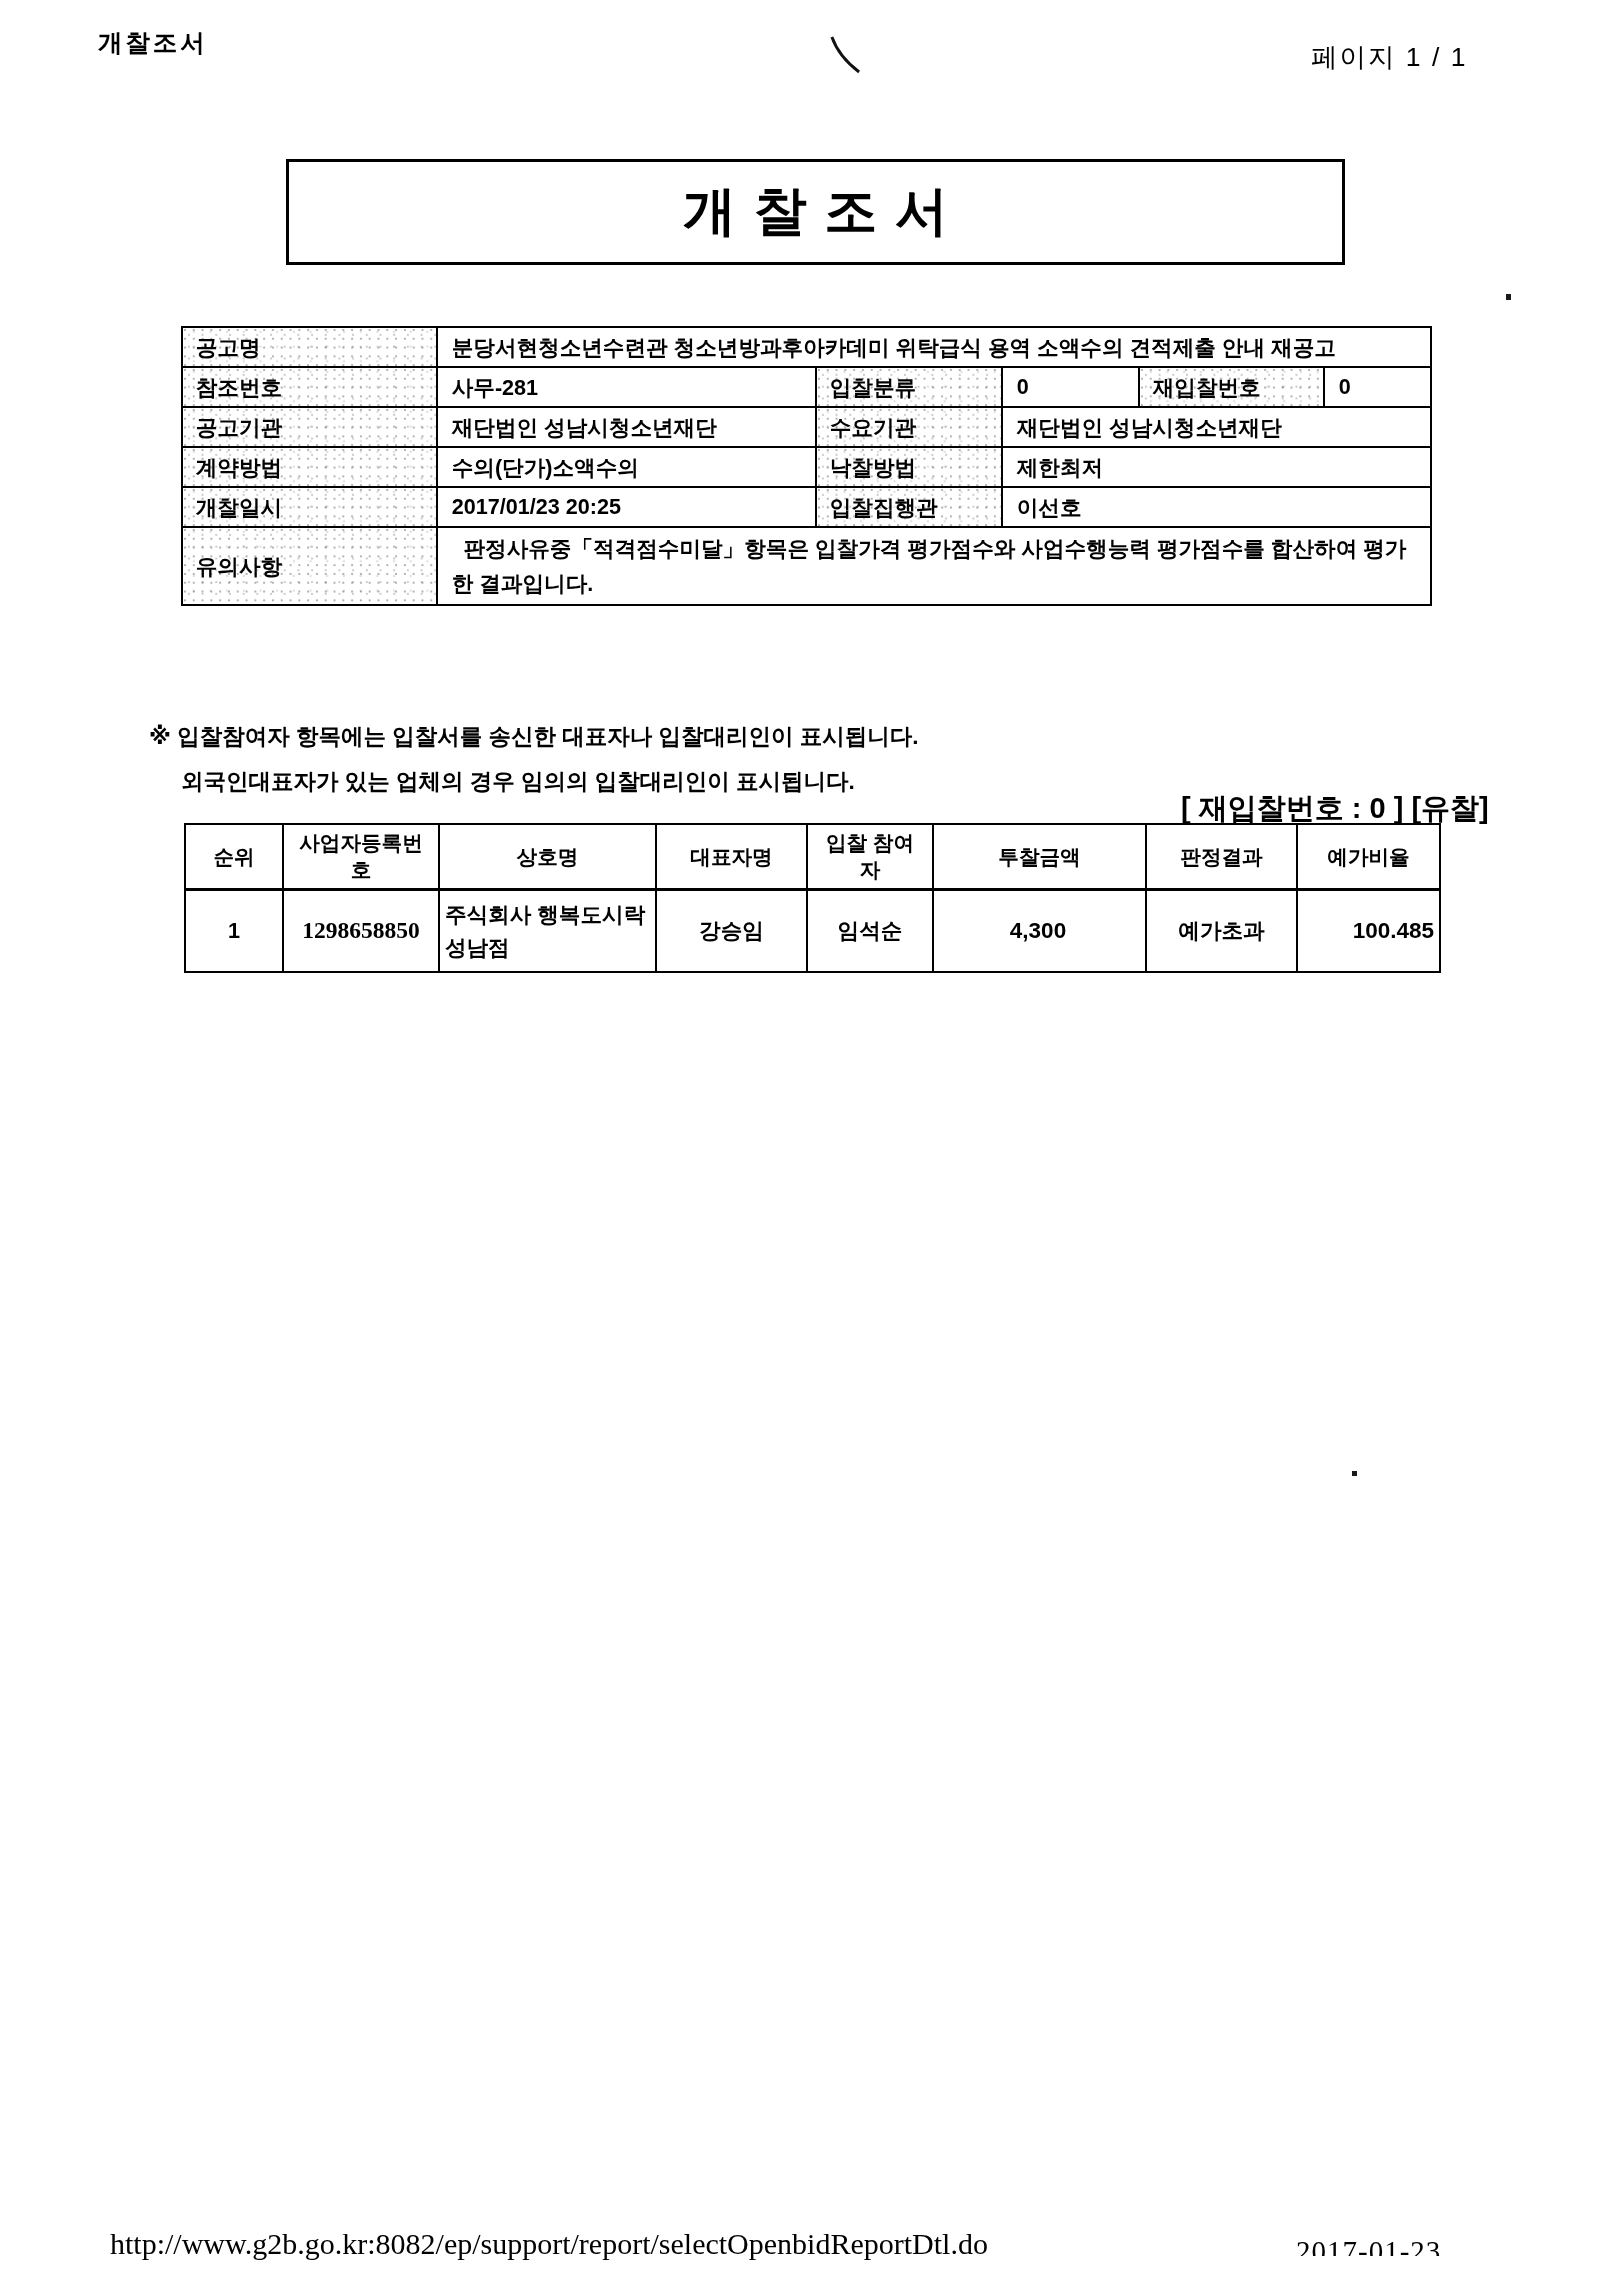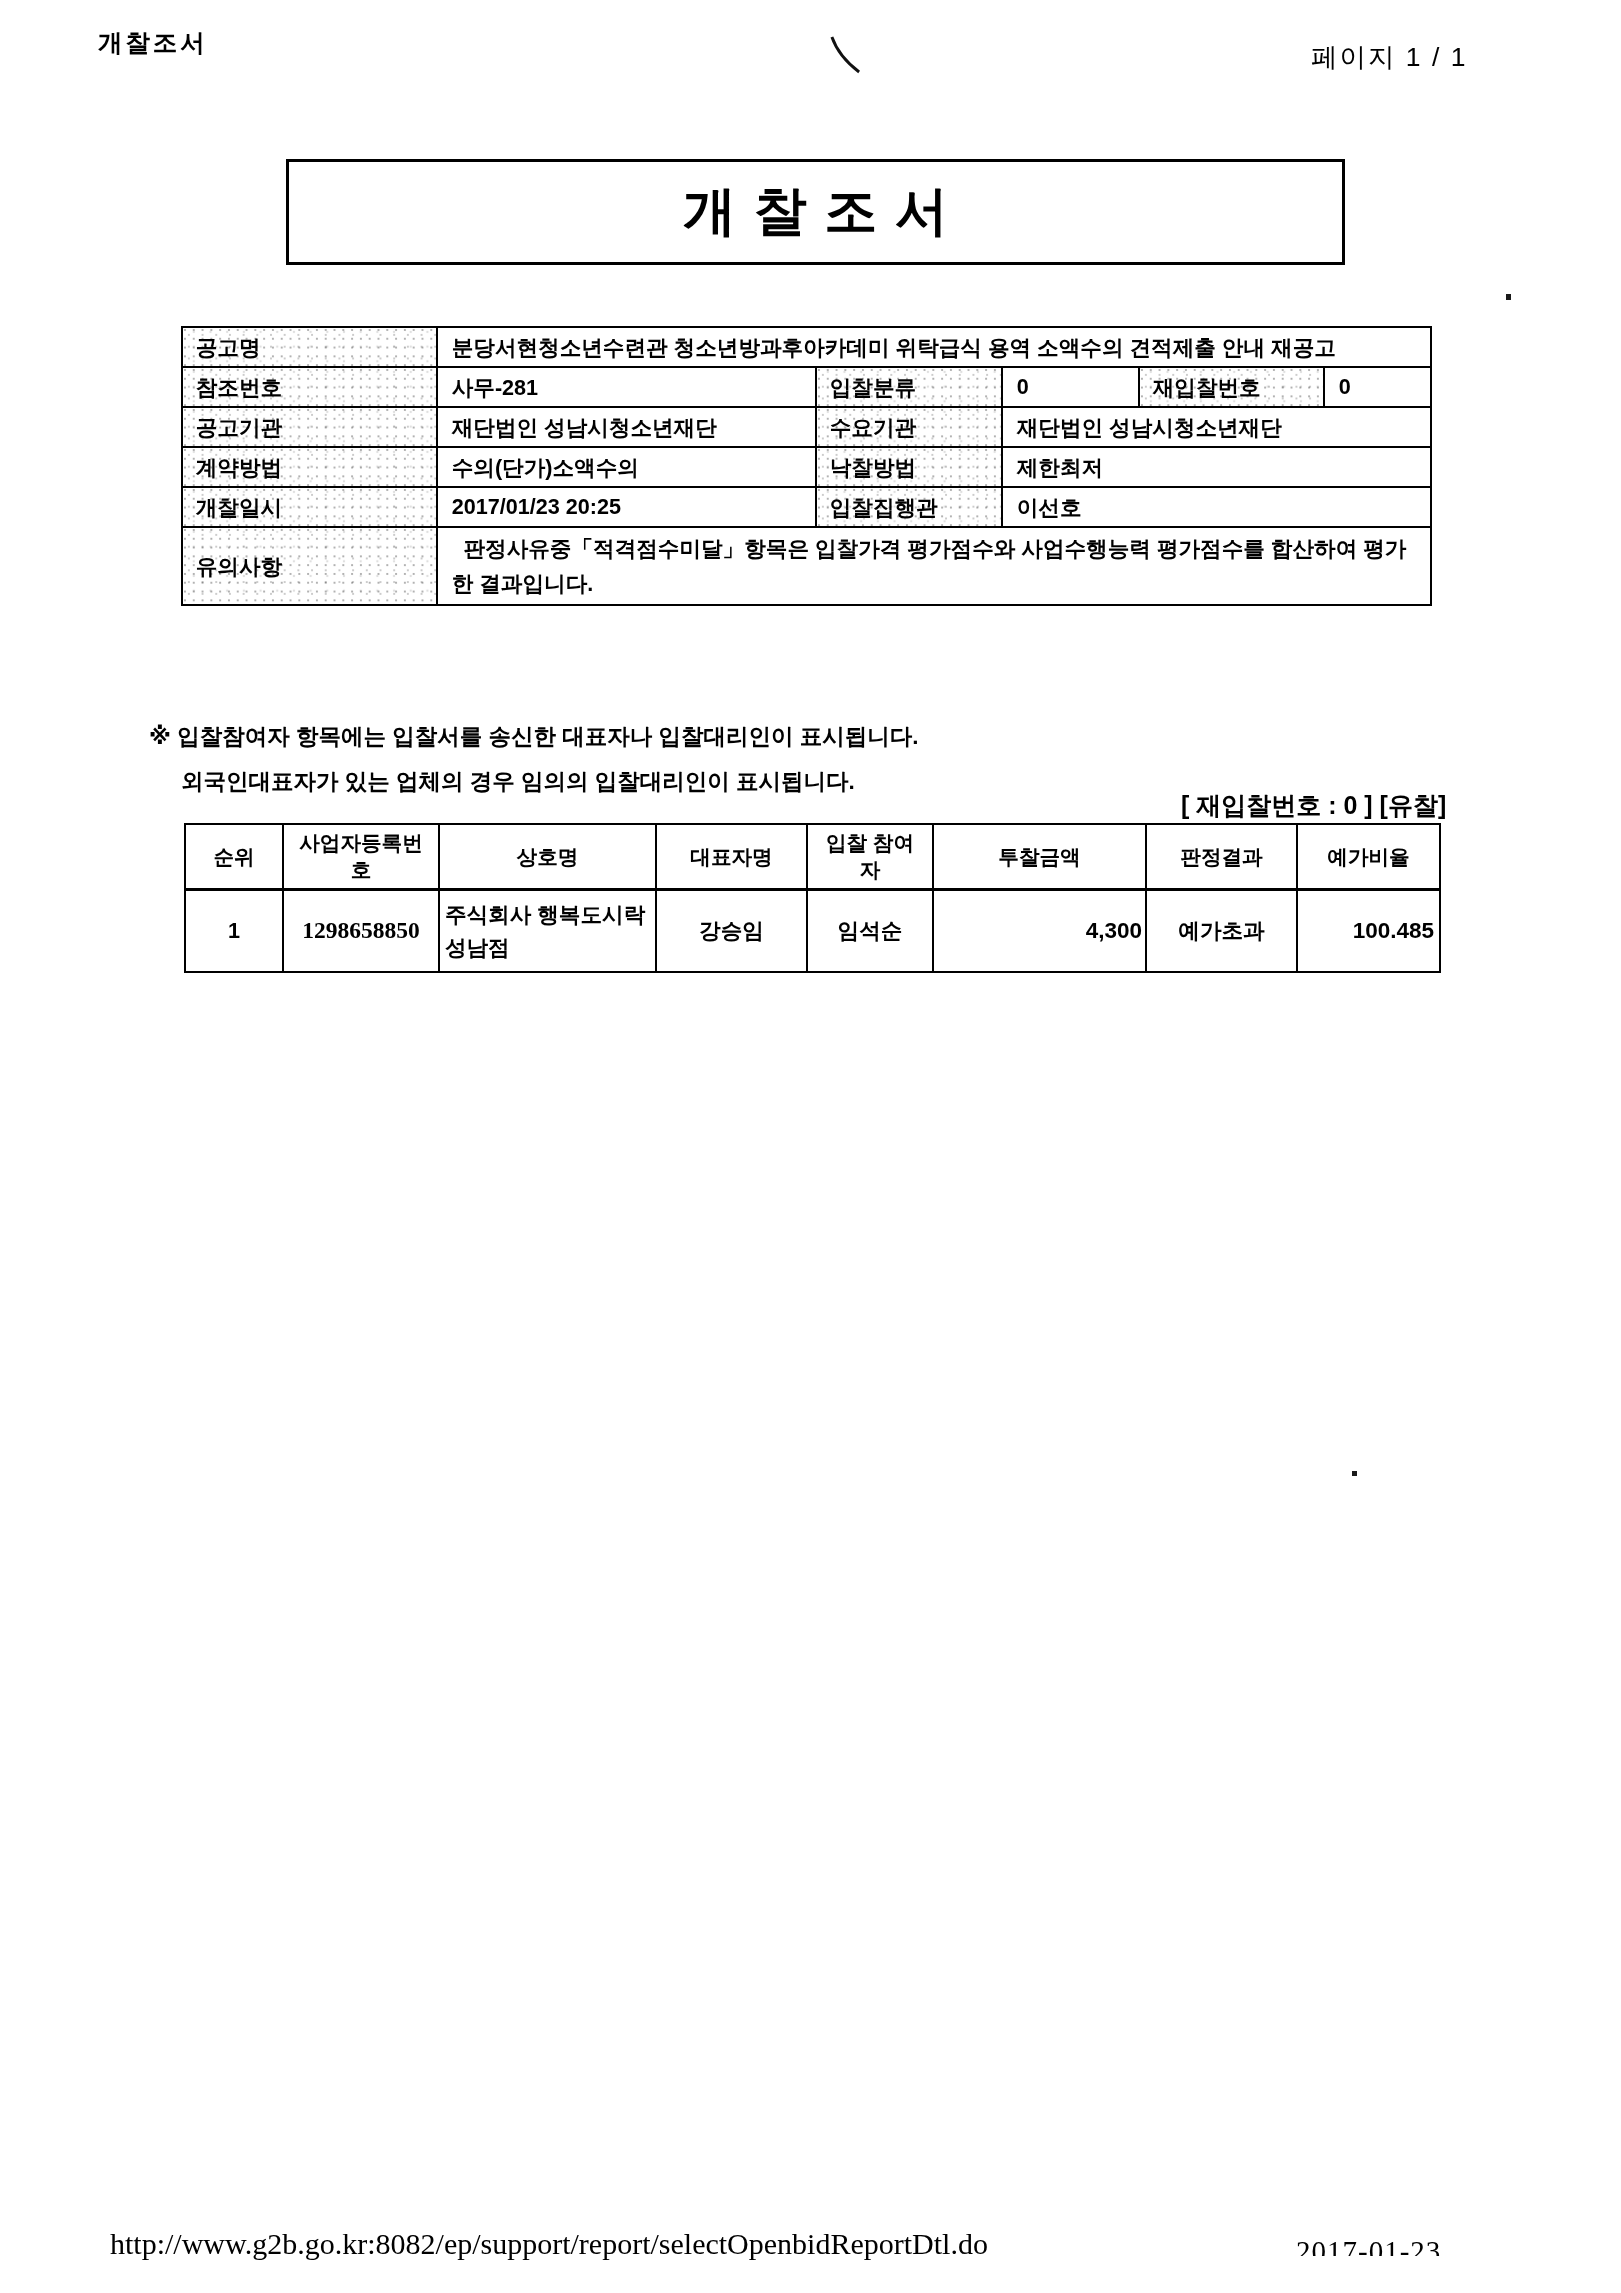--- a/index.html
+++ b/index.html
@@ -60,41 +60,41 @@
   table.info tr.notice td.val { white-space:normal; line-height:35px; padding-right:10px; }
   table.info tr.notice .ln1 { text-indent:11.8px; }
 
   
   .notes { position:absolute; left:149px; top:721px; font-size:22.5px; font-weight:600; }
   .notes .n2 { margin-top:13.7px; margin-left:32px; }
 
   
   .rebid-line {
     position:absolute; left:1181px; top:789px; width:263px;
-    font-size:25px; font-weight:600; text-align:right; white-space:nowrap;
+    font-size:29px; font-weight:600; text-align:right; white-space:nowrap;
   }
 
   
   table.result {
     position:absolute; left:184px; top:823px;
     width:1255px; border-collapse:collapse; table-layout:fixed;
     border:2.9px solid #000;
   }
   table.result th, table.result td {
     border:2px solid #000; font-size:20.6px; font-weight:600;
     text-align:center; vertical-align:middle;
   }
   table.result thead tr { height:65px; }
   table.result thead th { border-bottom:3.9px solid #000; line-height:27.4px; }
   table.result th.wrap { word-break:break-all; padding:0 13.7px; }
   table.result tbody tr { height:83px; }
   table.result td.company {
     text-align:left; word-break:break-all; padding:0 2px 0 4.9px; line-height:33px; font-size:21.6px;
   }
-  table.result td.num-right { text-align:right; padding-right:3px; font-size:22.5px; }
+  table.result td.num-right { text-align:center; padding-right:3px; font-size:22.5px; }
   table.result td.ratio { text-align:right; padding-right:4.9px; font-size:22.5px;border-radius:22px; }
   table.result td.bizno { font-size:23.5px; letter-spacing:0; padding:0;font-family:Liberation Serif, serif; }
   table.result td.plain { font-size:21.6px; }
 
   
   .footer-url {
     position:absolute; left:110px; top:2227px;
     font-family:"Liberation Serif","DejaVu Serif",serif;
     font-size:30px; white-space:nowrap;
   }

